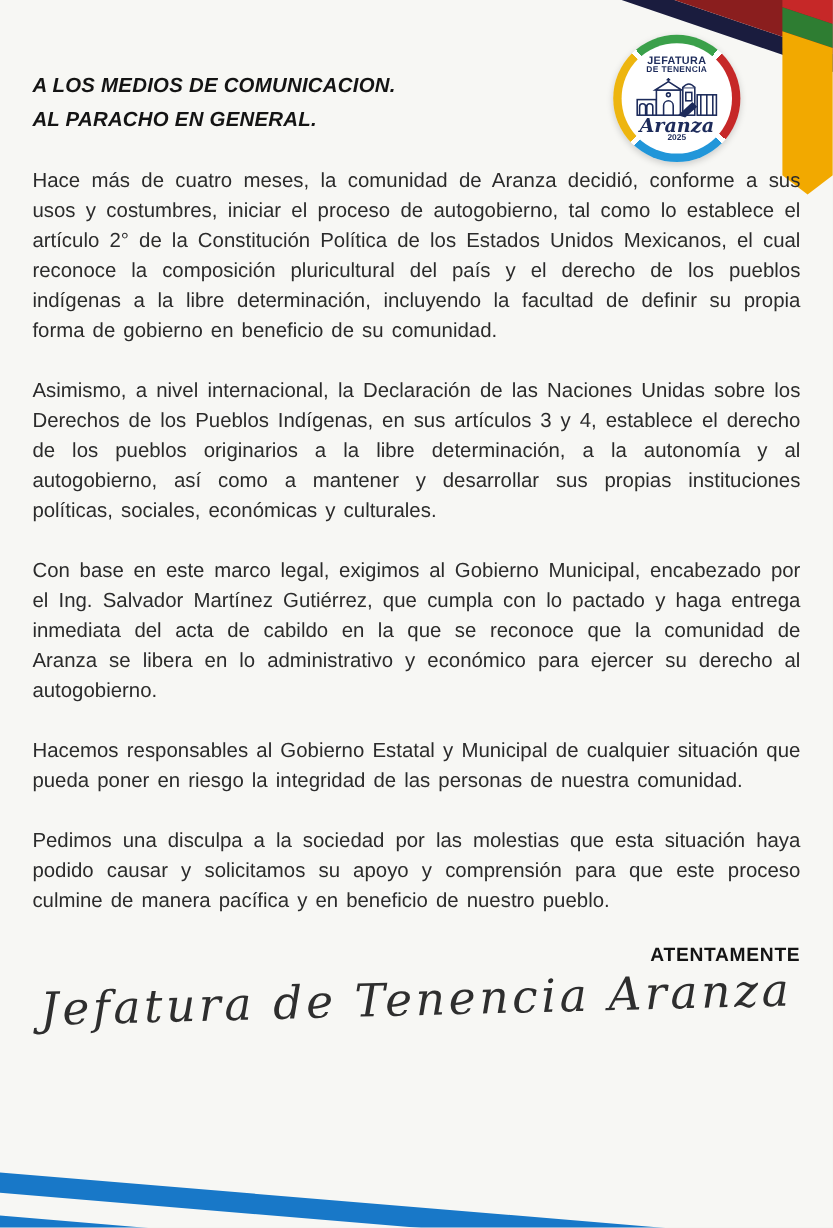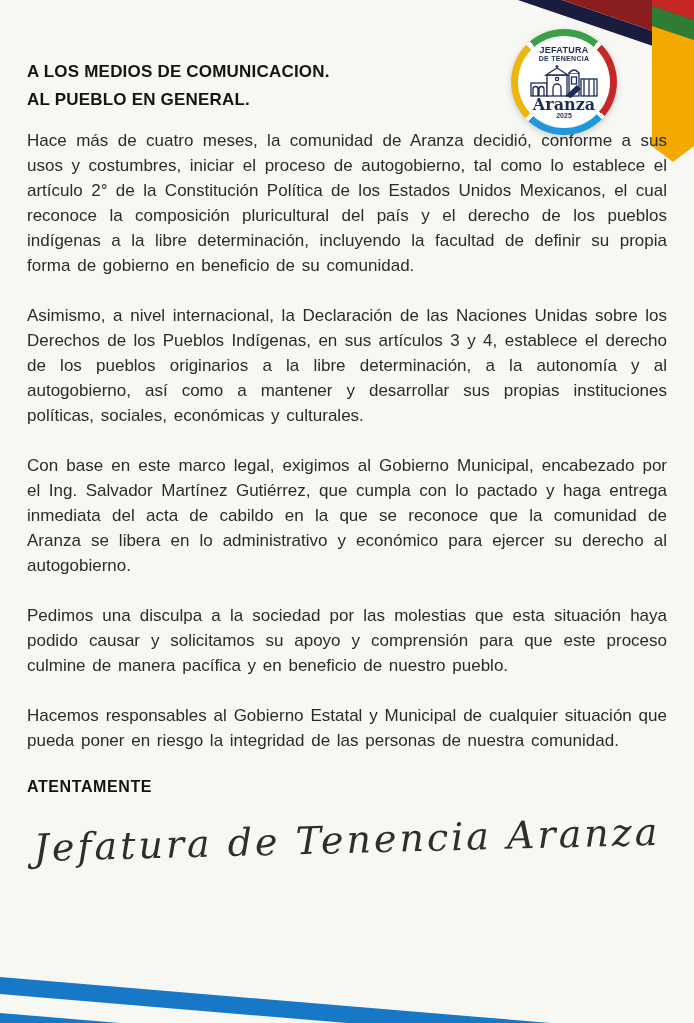--- a/index.html
+++ b/index.html
@@ -13,33 +13,33 @@
     background:#f7f7f4;overflow:hidden;
   }
   .deco-svg{
     position:absolute;left:0;top:0;width:694px;height:1023px;
     z-index:1;pointer-events:none;
   }
   .content{
     position:relative;z-index:2;
     padding:58px 27px 0 27px;
   }
-  .recipients{margin:0 0 14px 0;}
+  .recipients{margin:0 0 24px 0;font-style:italic;}
   .recipient-line{
     font-weight:bold;font-size:17px;line-height:28px;
     color:#141414;letter-spacing:.2px;
   }
   .letter-body p{
     margin:6px 0 25px 0;
     font-size:17px;line-height:25px;color:#2b2b2b;
     text-align:justify;word-spacing:2px;
   }
   .salutation{
-    text-align:left;font-weight:bold;font-size:16px;
-    letter-spacing:.6px;color:#141414;margin:4px 0 22px 0;
+    text-align:right;font-weight:bold;font-size:16px;
+    letter-spacing:.6px;color:#141414;margin:4px 0 5px 0;
   }
   .signature{
     text-align:center;
     font-family:"DejaVu Serif",serif;font-style:italic;
     font-size:38px;color:#2e2e2e;letter-spacing:3px;
     transform:rotate(-1.5deg);
   }
   
   .logo-badge{
     position:absolute;left:511px;top:29px;width:106px;height:106px;
@@ -58,21 +58,21 @@
   .logo-inner{
     position:absolute;left:7px;top:7px;width:92px;height:92px;
     border-radius:50%;background:#ffffff;
     display:flex;flex-direction:column;align-items:center;
     justify-content:flex-start;padding-top:10px;box-sizing:border-box;
   }
   .logo-org1{font-size:9px;font-weight:bold;color:#1d2b5b;line-height:9px;letter-spacing:.3px;}
   .logo-org2{font-size:7px;font-weight:bold;color:#1d2b5b;line-height:8px;letter-spacing:.3px;}
   .logo-church{margin-top:2px;}
   .logo-town{
-    font-family:"DejaVu Serif",serif;font-weight:bold;
+    font-family:"DejaVu Serif",serif;font-style:italic;font-weight:bold;
     font-size:16px;line-height:15px;color:#1d2b5b;margin-top:-2px;
   }
   .logo-year{font-size:7px;font-weight:bold;color:#1d2b5b;line-height:8px;}
 </style>
 </head>
 <body>
 
 <div class="page">
 
   <svg class="deco-svg" viewBox="0 0 694 1023" aria-hidden="true">
@@ -123,28 +123,28 @@
       </svg>
       <div class="logo-town">Aranza</div>
       <div class="logo-year">2025</div>
     </div>
   </div>
 
   <div class="content">
 
     <div class="recipients">
       <div class="recipient-line">A LOS MEDIOS DE COMUNICACION.</div>
-      <div class="recipient-line">AL PUEBLO EN GENERAL.</div>
+      <div class="recipient-line">AL PARACHO EN GENERAL.</div>
     </div>
 
     <div class="letter-body">
       <p>Hace más de cuatro meses, la comunidad de Aranza decidió, conforme a sus usos y costumbres, iniciar el proceso de autogobierno, tal como lo establece el artículo 2° de la Constitución Política de los Estados Unidos Mexicanos, el cual reconoce la composición pluricultural del país y el derecho de los pueblos indígenas a la libre determinación, incluyendo la facultad de definir su propia forma de gobierno en beneficio de su comunidad.</p>
       <p>Asimismo, a nivel internacional, la Declaración de las Naciones Unidas sobre los Derechos de los Pueblos Indígenas, en sus artículos 3 y 4, establece el derecho de los pueblos originarios a la libre determinación, a la autonomía y al autogobierno, así como a mantener y desarrollar sus propias instituciones políticas, sociales, económicas y culturales.</p>
       <p>Con base en este marco legal, exigimos al Gobierno Municipal, encabezado por el Ing. Salvador Martínez Gutiérrez, que cumpla con lo pactado y haga entrega inmediata del acta de cabildo en la que se reconoce que la comunidad de Aranza se libera en lo administrativo y económico para ejercer su derecho al autogobierno.</p>
+      <p>Hacemos responsables al Gobierno Estatal y Municipal de cualquier situación que pueda poner en riesgo la integridad de las personas de nuestra comunidad.</p>
       <p>Pedimos una disculpa a la sociedad por las molestias que esta situación haya podido causar y solicitamos su apoyo y comprensión para que este proceso culmine de manera pacífica y en beneficio de nuestro pueblo.</p>
-      <p>Hacemos responsables al Gobierno Estatal y Municipal de cualquier situación que pueda poner en riesgo la integridad de las personas de nuestra comunidad.</p>
     </div>
 
     <div class="salutation">ATENTAMENTE</div>
     <div class="signature">Jefatura de Tenencia Aranza</div>
 
   </div>
 </div>
 
 </body></html>

